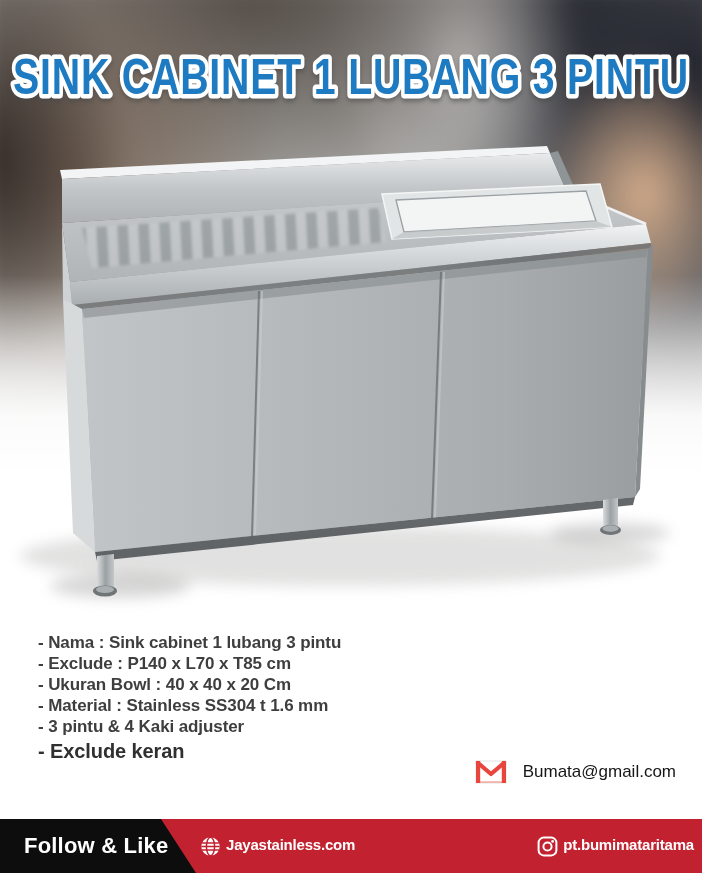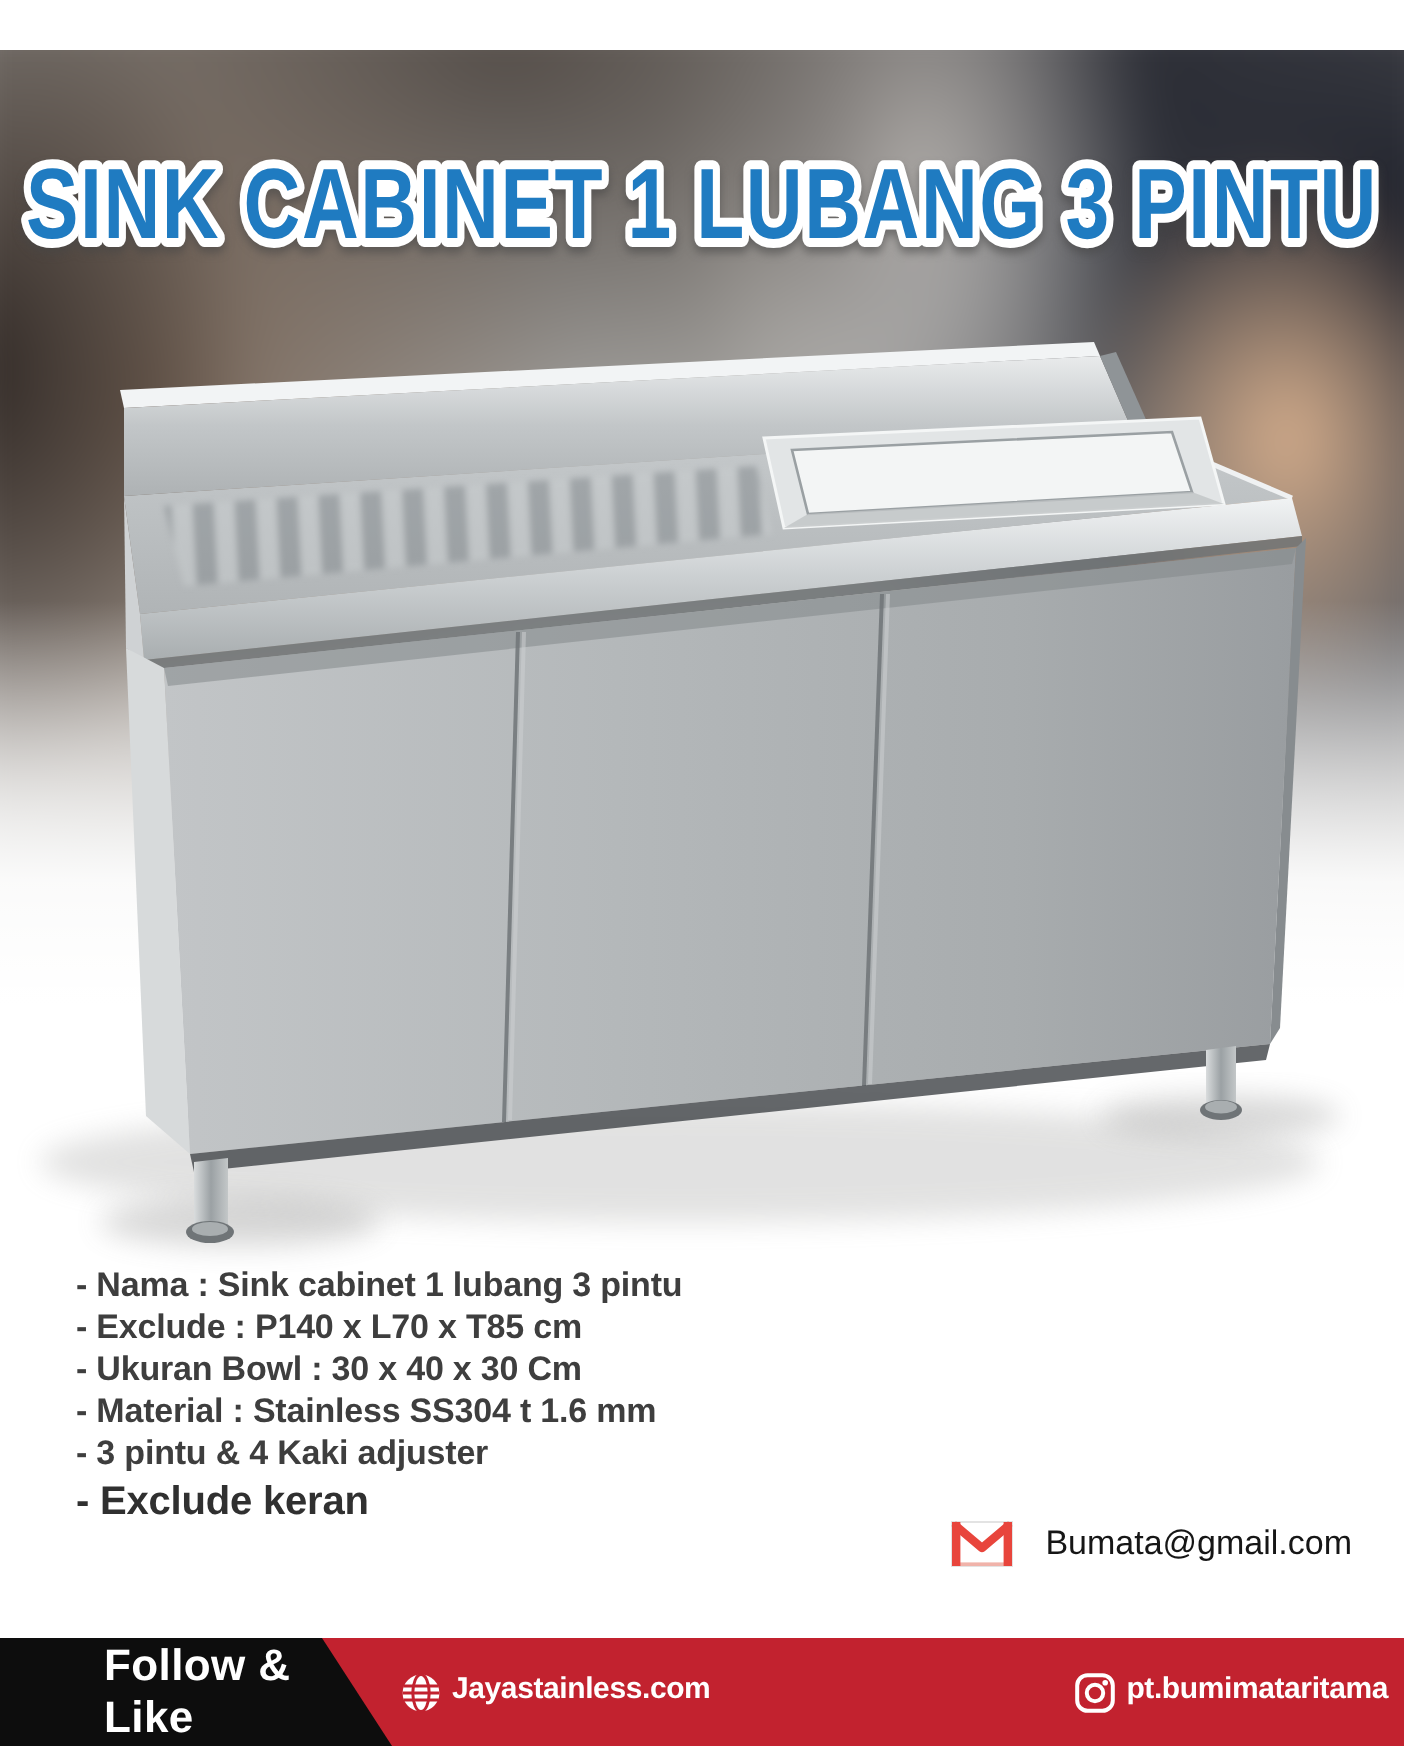--- a/index.html
+++ b/index.html
@@ -3,21 +3,21 @@
 <meta charset="utf-8">
 <style>
   html,body { margin:0; padding:0; background:#e8e8e8; }
   .page {
     position:relative; width:702px; height:873px; margin:0 auto;
     background:#fff; overflow:hidden;
     font-family:"Liberation Sans", sans-serif;
   }
 
   
-  .hero { position:absolute; left:0; top:0; width:702px; height:612px; overflow:hidden;margin-top:25px; }
+  .hero { position:absolute; left:0; top:0; width:702px; height:612px; overflow:hidden; }
   .hero-bg {
     position:absolute; inset:-25px;
     filter:blur(13px);
     background:
       radial-gradient(190px 300px at 2% 28%,  rgba(44,37,34,.95),  rgba(44,37,34,0) 72%),
       radial-gradient(300px 330px at 13% 30%, rgba(116,95,79,.90), rgba(116,95,79,0) 72%),
       radial-gradient(430px 240px at 37% 4%,  rgba(75,67,62,.85),  rgba(75,67,62,0) 75%),
       radial-gradient(170px 260px at 64% 12%, rgba(212,210,207,.95), rgba(212,210,207,0) 72%),
       radial-gradient(150px 200px at 89% 33%, rgba(222,180,144,.95), rgba(222,180,144,0) 70%),
       radial-gradient(430px 470px at 97% 20%, rgba(23,26,37,1),    rgba(23,26,37,0) 75%),
@@ -61,21 +61,21 @@
   }
   .contact .email { font-size:17px; color:#161616; }
 
   
   .footer { position:absolute; left:0; bottom:0; width:702px; height:54px; }
   .footer .red-band { position:absolute; inset:0; background:var(--footer-red,#c2222f); }
   .footer .black-wedge {
     position:absolute; left:0; top:0; height:54px; width:196px;
     background:var(--footer-black,#0d0d0d);
     clip-path:polygon(0 0, 161px 0, 196px 100%, 0 100%);
-    display:flex; align-items:center; padding-left:52px; box-sizing:border-box;
+    display:flex; align-items:center; padding-left:24px; box-sizing:border-box;
   }
   .footer .black-wedge span {
     color:#ffffff; font-size:22px; font-weight:bold; letter-spacing:.2px;
   }
   .footer .links {
     position:absolute; left:200px; right:8px; top:0; height:54px;
     display:flex; align-items:center; justify-content:space-between;
   }
   .flink {
     display:flex; align-items:flex-start; gap:5px; text-decoration:none; cursor:pointer;
@@ -174,21 +174,21 @@
 
     <svg class="title-svg" viewBox="0 0 702 84">
       <text x="351" y="64" text-anchor="middle" textLength="676" lengthAdjust="spacingAndGlyphs">SINK CABINET 1 LUBANG 3 PINTU</text>
     </svg>
   </div>
 
   <section class="specs">
     <ul>
       <li>- Nama : Sink cabinet 1 lubang 3 pintu</li>
       <li>- Exclude : P140 x L70 x T85 cm</li>
-      <li>- Ukuran Bowl : 30 x 40 x 30 Cm</li>
+      <li>- Ukuran Bowl : 40 x 40 x 20 Cm</li>
       <li>- Material : Stainless SS304 t 1.6 mm</li>
       <li>- 3 pintu &amp; 4 Kaki adjuster</li>
       <li class="hl">- Exclude keran</li>
     </ul>
   </section>
 
   <div class="contact">
     <svg width="32" height="24" viewBox="0 0 32 24">
       <rect x="1" y="1" width="30" height="22" fill="#ffffff" stroke="#e3e3e3" stroke-width="1"></rect>
       <rect x="1" y="21.2" width="30" height="1.8" fill="#f0b3aa"></rect>

